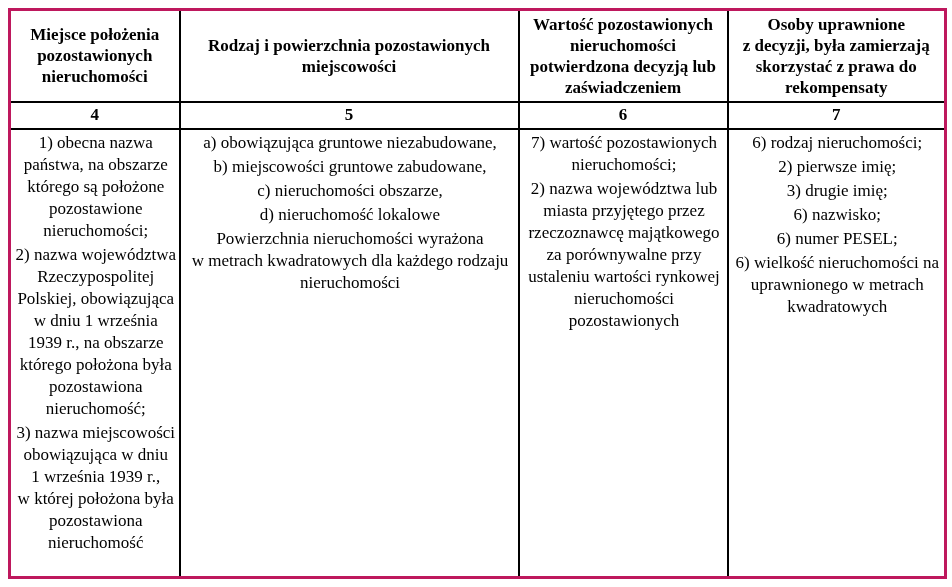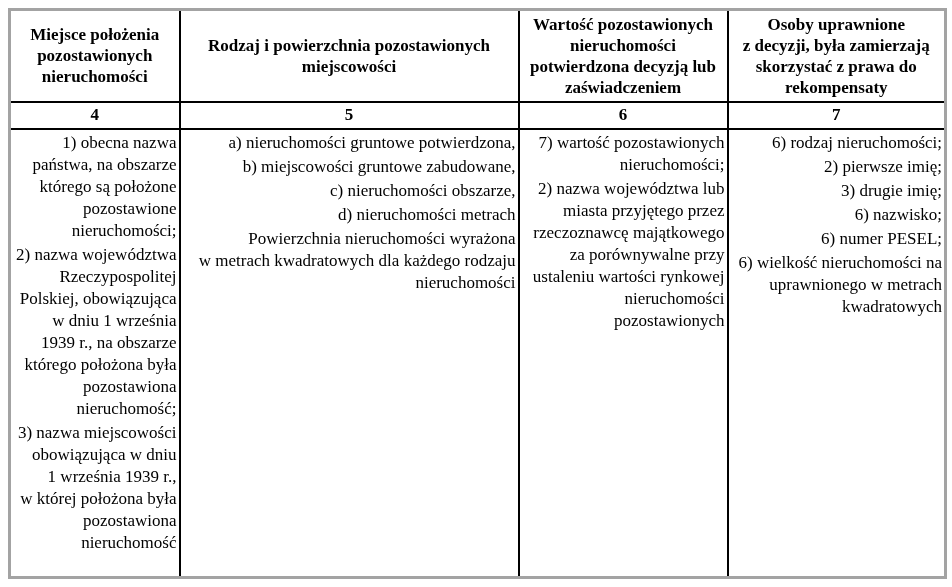--- a/index.html
+++ b/index.html
@@ -10,21 +10,21 @@
     height: 587px;
     font-family: "Liberation Serif", serif;
     color: #000000;
   }
   .doc-table {
     border-collapse: collapse;
     table-layout: fixed;
     margin: 8px;
     width: 936px;
     height: 571px;
-    border: 3px solid #a3a3a3;
+    border: 3px solid #be185d;
   }
   .doc-table td, .doc-table th {
     border: 2px solid #000000;
     background: #ffffff;
   }
   .row-header { height: 92px; }
   .row-number { height: 27px; }
   .header-cell {
     font-weight: bold;
     font-size: 17px;
@@ -36,21 +36,21 @@
   }
   .number-cell {
     font-weight: bold;
     font-size: 17px;
     text-align: center;
     vertical-align: middle;
     padding: 0;
   }
   .body-cell {
     vertical-align: top;
-    text-align: right;
+    text-align: center;
     padding: 2px 2px 2px 4px;
     margin-left: 41px;
   }
   .item {
     margin: 0 0 2px 0;
     font-size: 17px;
     line-height: 22px;
     white-space: pre-line;
   }
 </style>
@@ -102,24 +102,24 @@
 pozostawiona
 nieruchomość;</p>
         <p class="item">3) nazwa miejscowości
 obowiązująca w dniu
 1 września 1939 r.,
 w której położona była
 pozostawiona
 nieruchomość</p>
       </td>
       <td class="body-cell">
-        <p class="item">a) nieruchomości gruntowe potwierdzona,</p>
+        <p class="item">a) obowiązująca gruntowe niezabudowane,</p>
         <p class="item">b) miejscowości gruntowe zabudowane,</p>
         <p class="item">c) nieruchomości obszarze,</p>
-        <p class="item">d) nieruchomości metrach</p>
+        <p class="item">d) nieruchomość lokalowe</p>
         <p class="item">Powierzchnia nieruchomości wyrażona
 w metrach kwadratowych dla każdego rodzaju
 nieruchomości</p>
       </td>
       <td class="body-cell">
         <p class="item">7) wartość pozostawionych
 nieruchomości;</p>
         <p class="item">2) nazwa województwa lub
 miasta przyjętego przez
 rzeczoznawcę majątkowego

